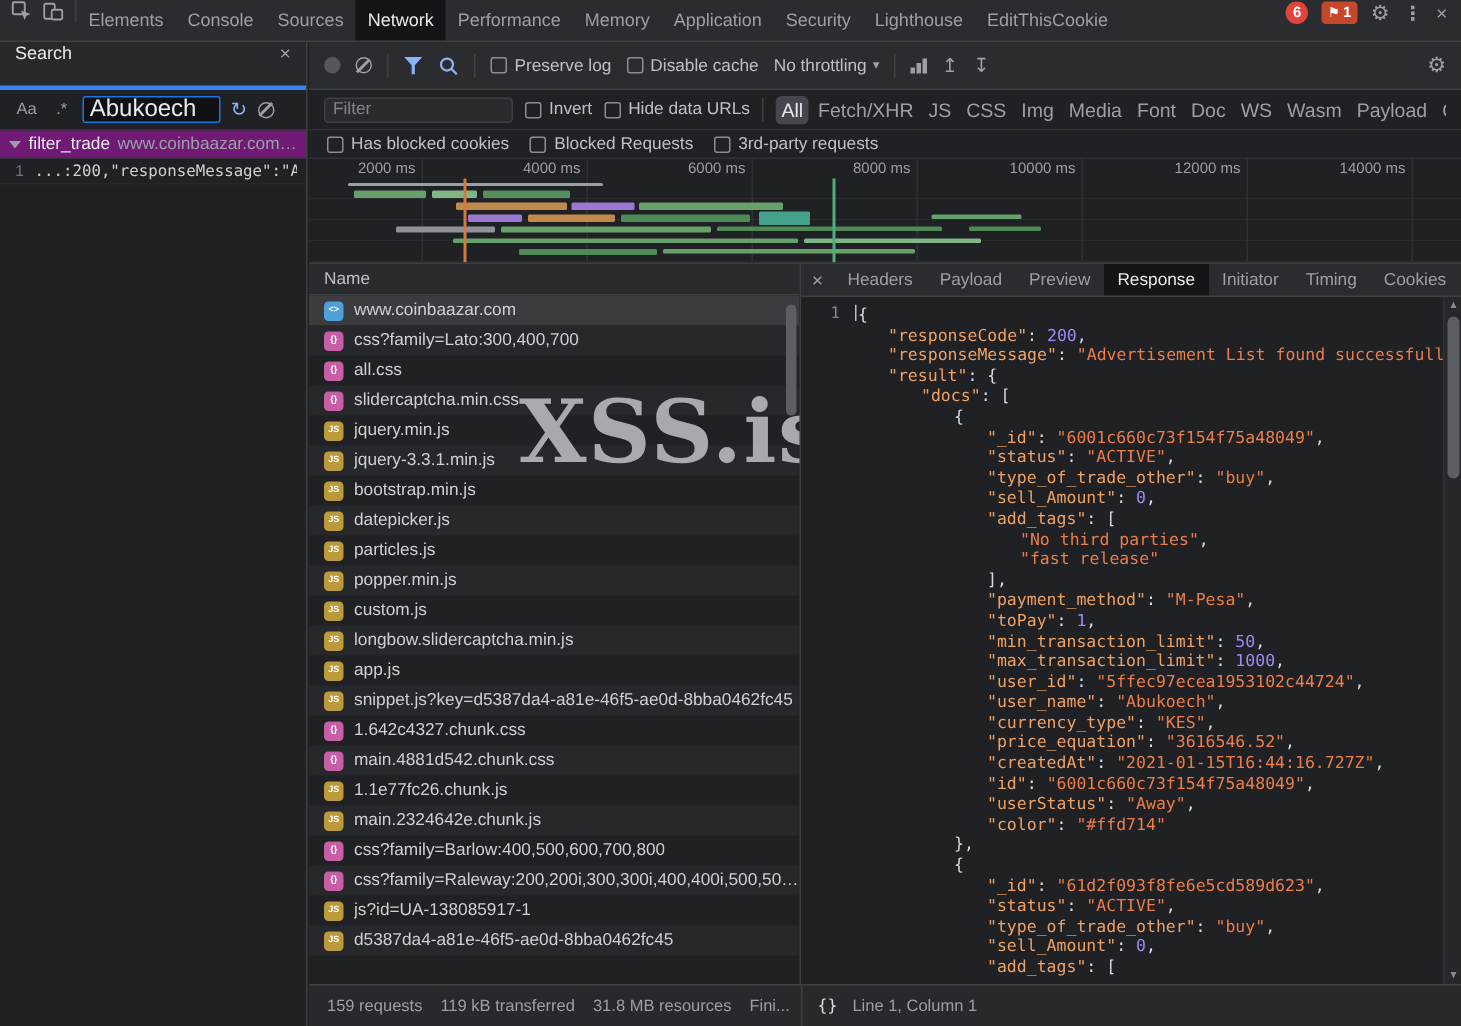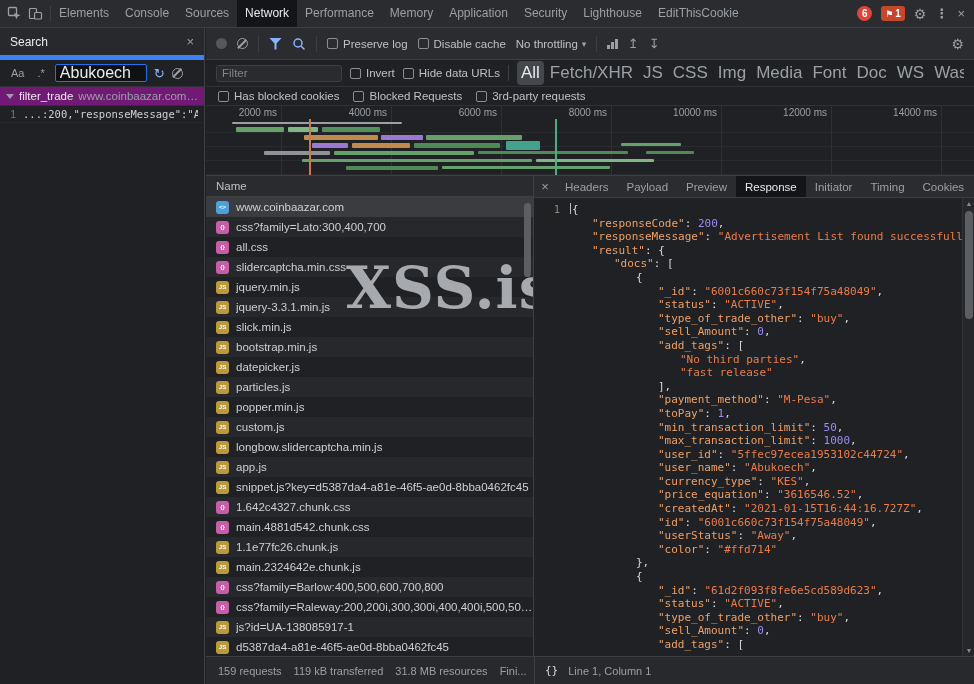--- a/index.html
+++ b/index.html
@@ -2,41 +2,41 @@
 <html style="--accent-blue: #8ab4f8; --error-red: #e0443a; --badge-orange: #c4482c; --syntax-key: #efa164; --syntax-string: #ec7d49; --syntax-number: #9b8cf4; --icon-doc: #4fa0d8; --icon-css: #c75fa6; --icon-js: #bb9a3c; --watermark-gray: #b9bcc2;"><head>
 <meta charset="utf-8">
 <style>
   *{margin:0;padding:0;box-sizing:border-box}
   html,body{width:974px;height:684px;background:#191a1c;overflow:hidden;
     font-family:"Liberation Sans","DejaVu Sans",sans-serif;font-size:12px;color:#9aa0a6}
   .app{position:relative;width:974px;height:684px;background:#202124}
 
   
   .topbar{position:absolute;left:0;top:0;width:974px;height:28px;background:#2b2c2f;
-    border-bottom:1px solid #3c4043;display:flex;align-items:center}
+    border-bottom:1px solid #3c4043;display:flex;align-items:flex-start}
   .top-icons{display:flex;align-items:center;gap:6px;padding:0 7px;border-right:1px solid #3c4043}
   .tbtn{display:inline-flex;align-items:center;justify-content:center;color:#9aa0a6;cursor:default}
   .tab-strip{display:flex;align-items:stretch;overflow:hidden}
   .tab{padding:0 8px;line-height:27px;color:#9aa0a6;white-space:nowrap;cursor:default}
   .tab.active{background:#141518;color:#e8eaed}
   .top-right{margin-left:auto;display:flex;align-items:center;gap:9px;padding-right:9px}
   .badge-error{min-width:15px;height:15px;border-radius:8px;background:var(--error-red,#e0443a);
     color:#fff;font-size:10px;font-weight:bold;display:inline-flex;align-items:center;justify-content:center;padding:0 3px}
   .badge-warn{height:15px;border-radius:3px;background:var(--badge-orange,#c4482c);color:#fff;font-size:10px;
     font-weight:bold;display:inline-flex;align-items:center;gap:2px;padding:0 4px}
   .badge-warn .flag{font-size:9px;font-weight:normal}
   .gear,.gear2{font-size:14px}
   .dots{font-size:13px;font-weight:bold}
   .close{font-size:13px}
 
   
   .drawer{position:absolute;left:0;top:28px;width:205px;height:656px;background:#202124;
     border-right:1px solid #3c4043;display:flex;flex-direction:column}
-  .drawer-head{height:32px;flex:none;display:flex;align-items:center;justify-content:space-between;
-    padding:0 10px;background:#28292c;border-bottom:5px solid #3b82f6}
+  .drawer-head{height:32px;flex:none;display:flex;justify-content:space-between;
+    padding:0 10px;background:#28292c;border-bottom:3px solid #3b82f6}
   .drawer-title{color:#e8eaed}
   .xbtn{color:#9aa0a6;font-size:13px;cursor:default}
   .drawer-controls{height:27px;flex:none;display:flex;align-items:center;gap:7px;padding:0 8px;
     border-bottom:1px solid #313237}
   .tog{color:#9aa0a6;font-size:11px;padding:1px 3px;border-radius:2px;cursor:default}
   .search-input{width:92px;height:18px;background:#101113;border:1px solid #1a73e8;border-radius:2px;
     color:#e8eaed;font-size:16px;padding:0 4px;outline:none;font-family:inherit}
   .refresh{color:var(--accent-blue,#8ab4f8);font-size:13px;cursor:default}
   .block2{width:11px;height:11px;border:1.5px solid #9aa0a6;border-radius:50%;position:relative;flex:none}
   .block2::before{content:"";position:absolute;left:-2px;top:3.6px;width:12px;height:1.5px;
@@ -74,21 +74,21 @@
   .signal i:nth-child(1){height:4px}.signal i:nth-child(2){height:7px}.signal i:nth-child(3){height:10px}
   .arr{color:#9aa0a6;font-size:13px;line-height:1}
   .spacer{flex:1}
 
   .filter-row{position:absolute;left:0;top:32px;width:100%;height:27px;display:flex;align-items:center;
     gap:8px;padding:0 10px;background:#202124;border-bottom:1px solid #313237}
   .filter-input{width:126px;height:17px;background:#2a2b2e;border:1px solid #3c4043;border-radius:3px;
     color:#dadce0;font-size:11.5px;padding:0 5px;outline:none;font-family:inherit}
   .filter-input::placeholder{color:#80868b}
   .pills{display:flex;align-items:center;gap:2px;overflow:hidden;flex:1}
-  .pill{padding:2px 4px;border-radius:4px;color:#9aa0a6;font-size:17px;white-space:nowrap;cursor:default}
+  .pill{padding:2px 4px;border-radius:4px;color:#9aa0a6;font-size:13px;white-space:nowrap;cursor:default}
   .pill.active{background:#44474d;color:#e8eaed}
 
   .adv-row{position:absolute;left:0;top:59px;width:100%;height:19px;display:flex;align-items:center;
     gap:14px;padding:0 12px;background:#202124;border-bottom:1px solid #313237}
 
   .timeline{position:absolute;left:0;top:78px;width:100%;height:70px;background:#202124;
     border-bottom:1px solid #3c4043;overflow:hidden}
   .tl-labels{position:absolute;left:0;top:0;width:100%;height:13px}
   .tick{position:absolute;top:1px;width:68px;text-align:right;font-size:10px;color:#9aa0a6}
   .tl-bars{position:absolute;left:0;top:13px;right:0;bottom:0;
@@ -362,24 +362,20 @@
             <div class="req-row">
               <span class="ficon js">JS</span>
               <span class="req-name">jquery.min.js</span>
             </div>
             <div class="req-row">
               <span class="ficon js">JS</span>
               <span class="req-name">jquery-3.3.1.min.js</span>
             </div>
             <div class="req-row">
               <span class="ficon js">JS</span>
-              <span class="req-name">slick.min.js</span>
-            </div>
-            <div class="req-row">
-              <span class="ficon js">JS</span>
               <span class="req-name">bootstrap.min.js</span>
             </div>
             <div class="req-row">
               <span class="ficon js">JS</span>
               <span class="req-name">datepicker.js</span>
             </div>
             <div class="req-row">
               <span class="ficon js">JS</span>
               <span class="req-name">particles.js</span>
             </div>

